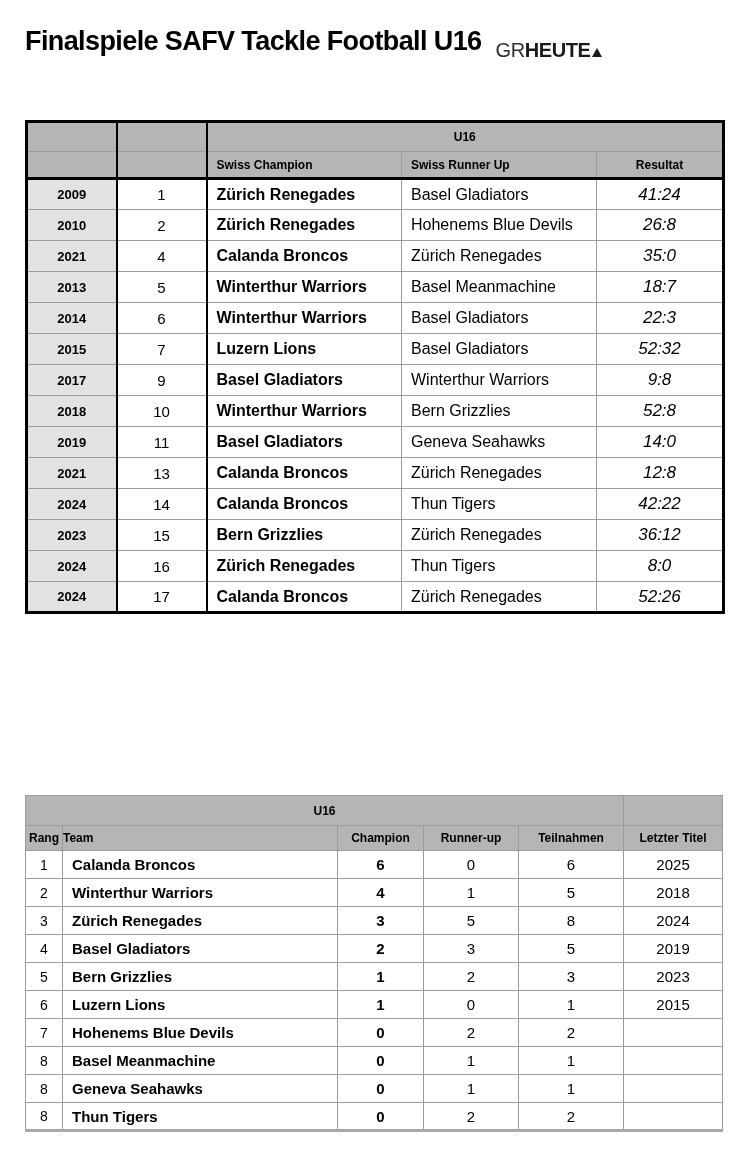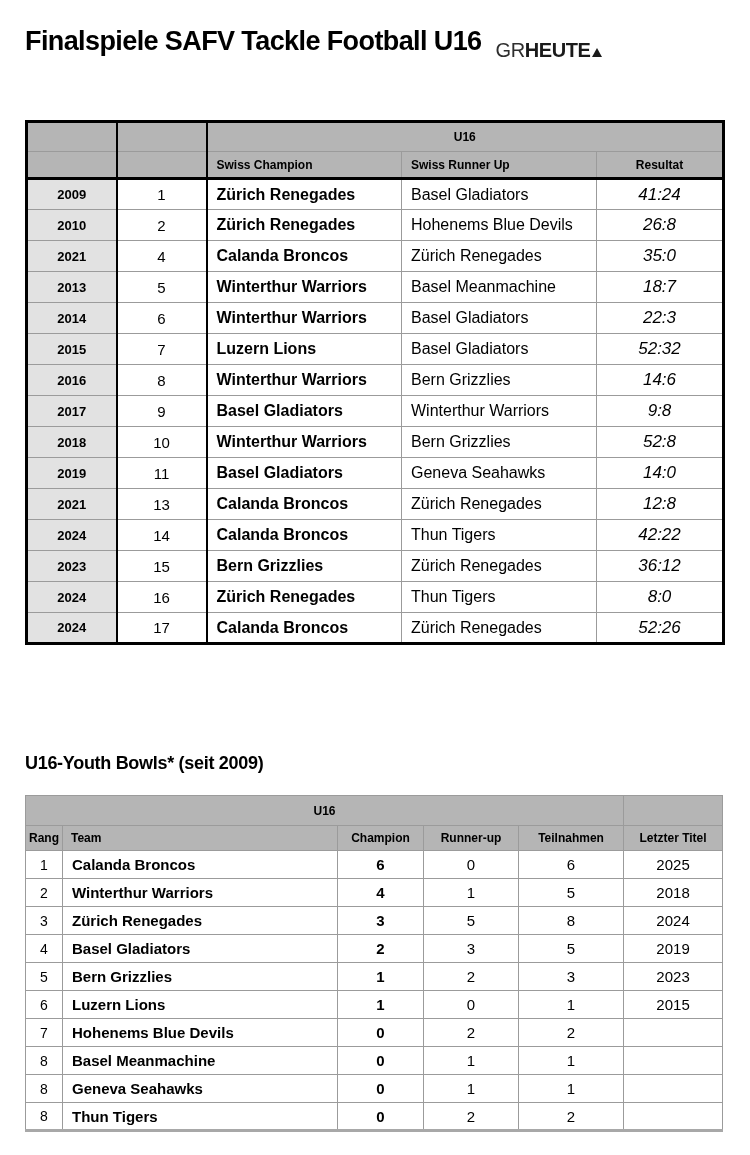--- a/index.html
+++ b/index.html
@@ -69,21 +69,21 @@
     width: 697px;
     border: 1px solid #9b9b9b;
     border-bottom: 3px solid #a8a8a8;
   }
   .bowls-table th, .bowls-table td { border: 1px solid #9b9b9b; }
   .bowls-table th {
     background: #b5b5b5; font-size: 12px; font-weight: bold;
   }
   .bowls-table thead tr.group-row th { height: 30px; }
   .bowls-table thead tr.cols-row th { height: 25px; }
-  .bowls-table th.left { text-align: left; padding-left: 8px; }
+  .bowls-table th.left { text-align: left; }
   .bowls-table td { height: 28px; text-align: center; font-size: 15px; background: #fff; }
   .bowls-table td.col-rank { font-size: 14px; }
   .bowls-table td.col-team { text-align: left; padding-left: 9px; font-weight: bold; font-size: 15px; }
   .bowls-table td.col-champion { font-weight: bold; }
 </style>
 </head>
 <body>
 
 <div class="page">
 
@@ -151,27 +151,20 @@
           <td class="col-result">22:3</td>
         </tr>
         <tr>
           <td class="col-year">2015</td>
           <td class="col-no">7</td>
           <td class="col-champion">Luzern Lions</td>
           <td class="col-runner_up">Basel Gladiators</td>
           <td class="col-result">52:32</td>
         </tr>
         <tr>
-          <td class="col-year">2016</td>
-          <td class="col-no">8</td>
-          <td class="col-champion">Winterthur Warriors</td>
-          <td class="col-runner_up">Bern Grizzlies</td>
-          <td class="col-result">14:6</td>
-        </tr>
-        <tr>
           <td class="col-year">2017</td>
           <td class="col-no">9</td>
           <td class="col-champion">Basel Gladiators</td>
           <td class="col-runner_up">Winterthur Warriors</td>
           <td class="col-result">9:8</td>
         </tr>
         <tr>
           <td class="col-year">2018</td>
           <td class="col-no">10</td>
           <td class="col-champion">Winterthur Warriors</td>
@@ -216,21 +209,20 @@
         <tr>
           <td class="col-year">2024</td>
           <td class="col-no">17</td>
           <td class="col-champion">Calanda Broncos</td>
           <td class="col-runner_up">Zürich Renegades</td>
           <td class="col-result">52:26</td>
         </tr>
       </tbody>
   </table>
 
-  <h2 class="section-title">U16-Youth Bowls* (seit 2009)</h2>
 
   <table class="bowls-table">
     <colgroup>
       <col style="width:37px">
         <col style="width:275px">
         <col style="width:86px">
         <col style="width:95px">
         <col style="width:105px">
         <col style="width:99px">
     </colgroup>

